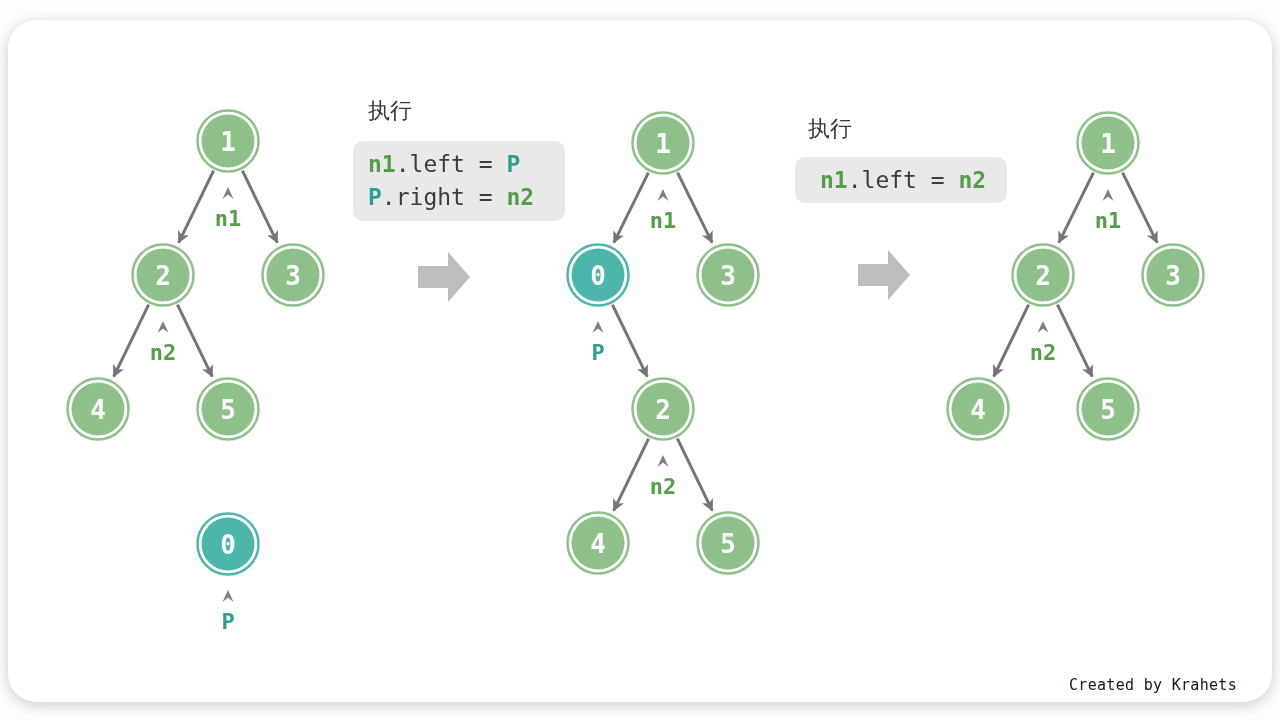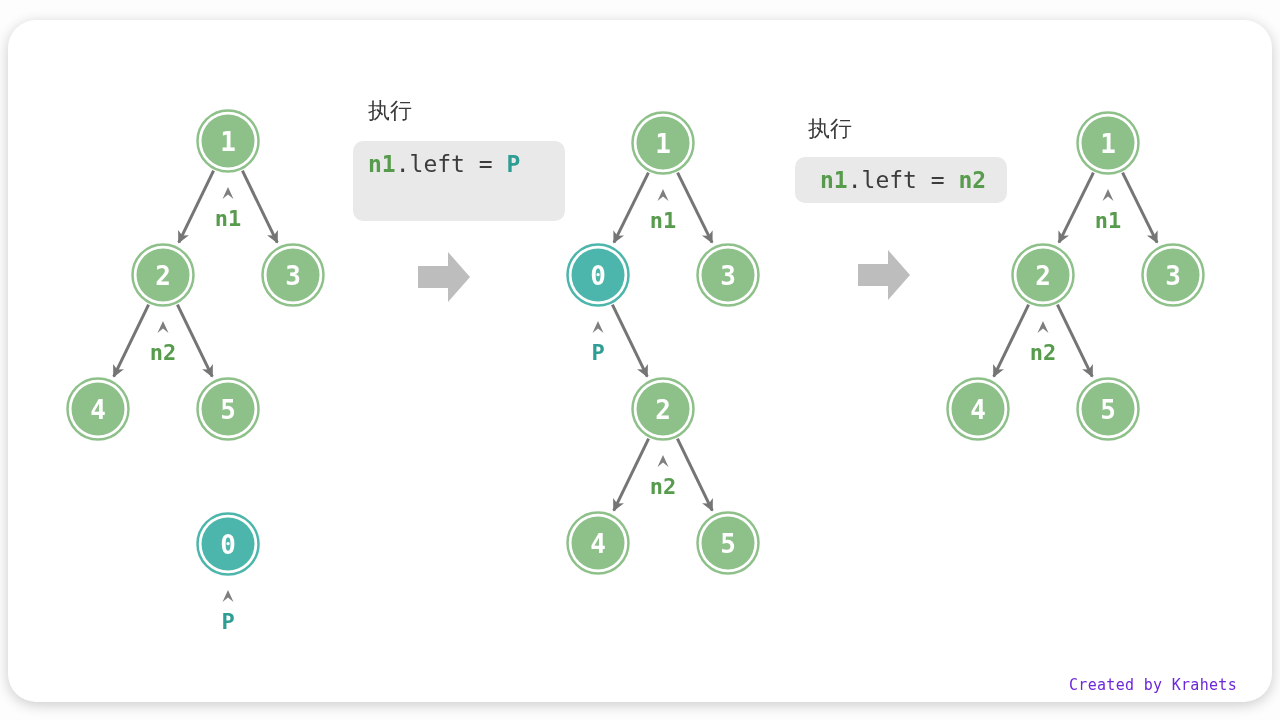--- a/index.html
+++ b/index.html
@@ -17,21 +17,21 @@
   #code-box-1 .code-line{line-height:33px;}
   #code-box-2{left:795px;top:157px;width:197px;height:32px;}
   #code-box-2 .code-line{line-height:32px;margin-left:10px;}
   .code-line{white-space:pre;}
   .tok-green{font-weight:bold;}
   .tok-teal{font-weight:bold;}
   .big-arrow{position:absolute;}
   #big-arrow-1{left:418px;top:252px;}
   #big-arrow-2{left:858px;top:250px;}
   .watermark{position:absolute;right:43px;top:676px;font-family:"DejaVu Sans Mono","Liberation Mono",monospace;
-             font-size:15px;color:#6d28d9;letter-spacing:0.3px;}
+             font-size:15px;color:#0f172a;letter-spacing:0.3px;}
 </style>
 </head>
 <body>
 
 <div class="card"></div>
 
 <svg id="diagram" viewBox="0 0 1280 720">
   <defs>
     <marker id="arrowhead" markerUnits="userSpaceOnUse" markerWidth="16" markerHeight="16" refX="11" refY="6" orient="auto">
       <path d="M0,0 L12,6 L0,12 L3.2,6 Z" fill="#757575"></path>
@@ -155,20 +155,21 @@
       <path d="M 1108 189 L 1113.5 201 L 1108 196.5 L 1102.5 201 Z" fill="#7f7f7f"></path>
       <text x="1108" y="220" fill="#579b4c" font-size="22" font-weight="bold" text-anchor="middle" dominant-baseline="central" font-family="DejaVu Sans Mono, monospace">n1</text>
       <path d="M 1043 321 L 1048.5 333 L 1043 328.5 L 1037.5 333 Z" fill="#7f7f7f"></path>
       <text x="1043" y="352" fill="#579b4c" font-size="22" font-weight="bold" text-anchor="middle" dominant-baseline="central" font-family="DejaVu Sans Mono, monospace">n2</text>
     </g>
   </svg>
 
 <div class="step-title" id="step-title-1">执行</div>
 <div class="code-box" id="code-box-1">
     <div class="code-line"><span class="tok-green" style="color: rgb(87, 155, 76);">n1</span><span class="tok-plain" style="color: rgb(60, 60, 60);">.left = </span><span class="tok-teal" style="color: rgb(46, 157, 147);">P</span></div>
+    <div class="code-line"><span class="tok-teal" style="color: rgb(46, 157, 147);">P</span><span class="tok-plain" style="color: rgb(60, 60, 60);">.right = </span><span class="tok-green" style="color: rgb(87, 155, 76);">n2</span></div>
   </div>
 
 <svg class="big-arrow" id="big-arrow-1" width="52" height="50" viewBox="0 0 52 50">
   <polygon points="0,14 30,14 30,0 52,25 30,50 30,36 0,36" fill="#bdbdbd"></polygon>
 </svg>
 
 <div class="step-title" id="step-title-2">执行</div>
 <div class="code-box" id="code-box-2">
     <div class="code-line"><span class="tok-green" style="color: rgb(87, 155, 76);">n1</span><span class="tok-plain" style="color: rgb(60, 60, 60);">.left = </span><span class="tok-green" style="color: rgb(87, 155, 76);">n2</span></div>
   </div>

